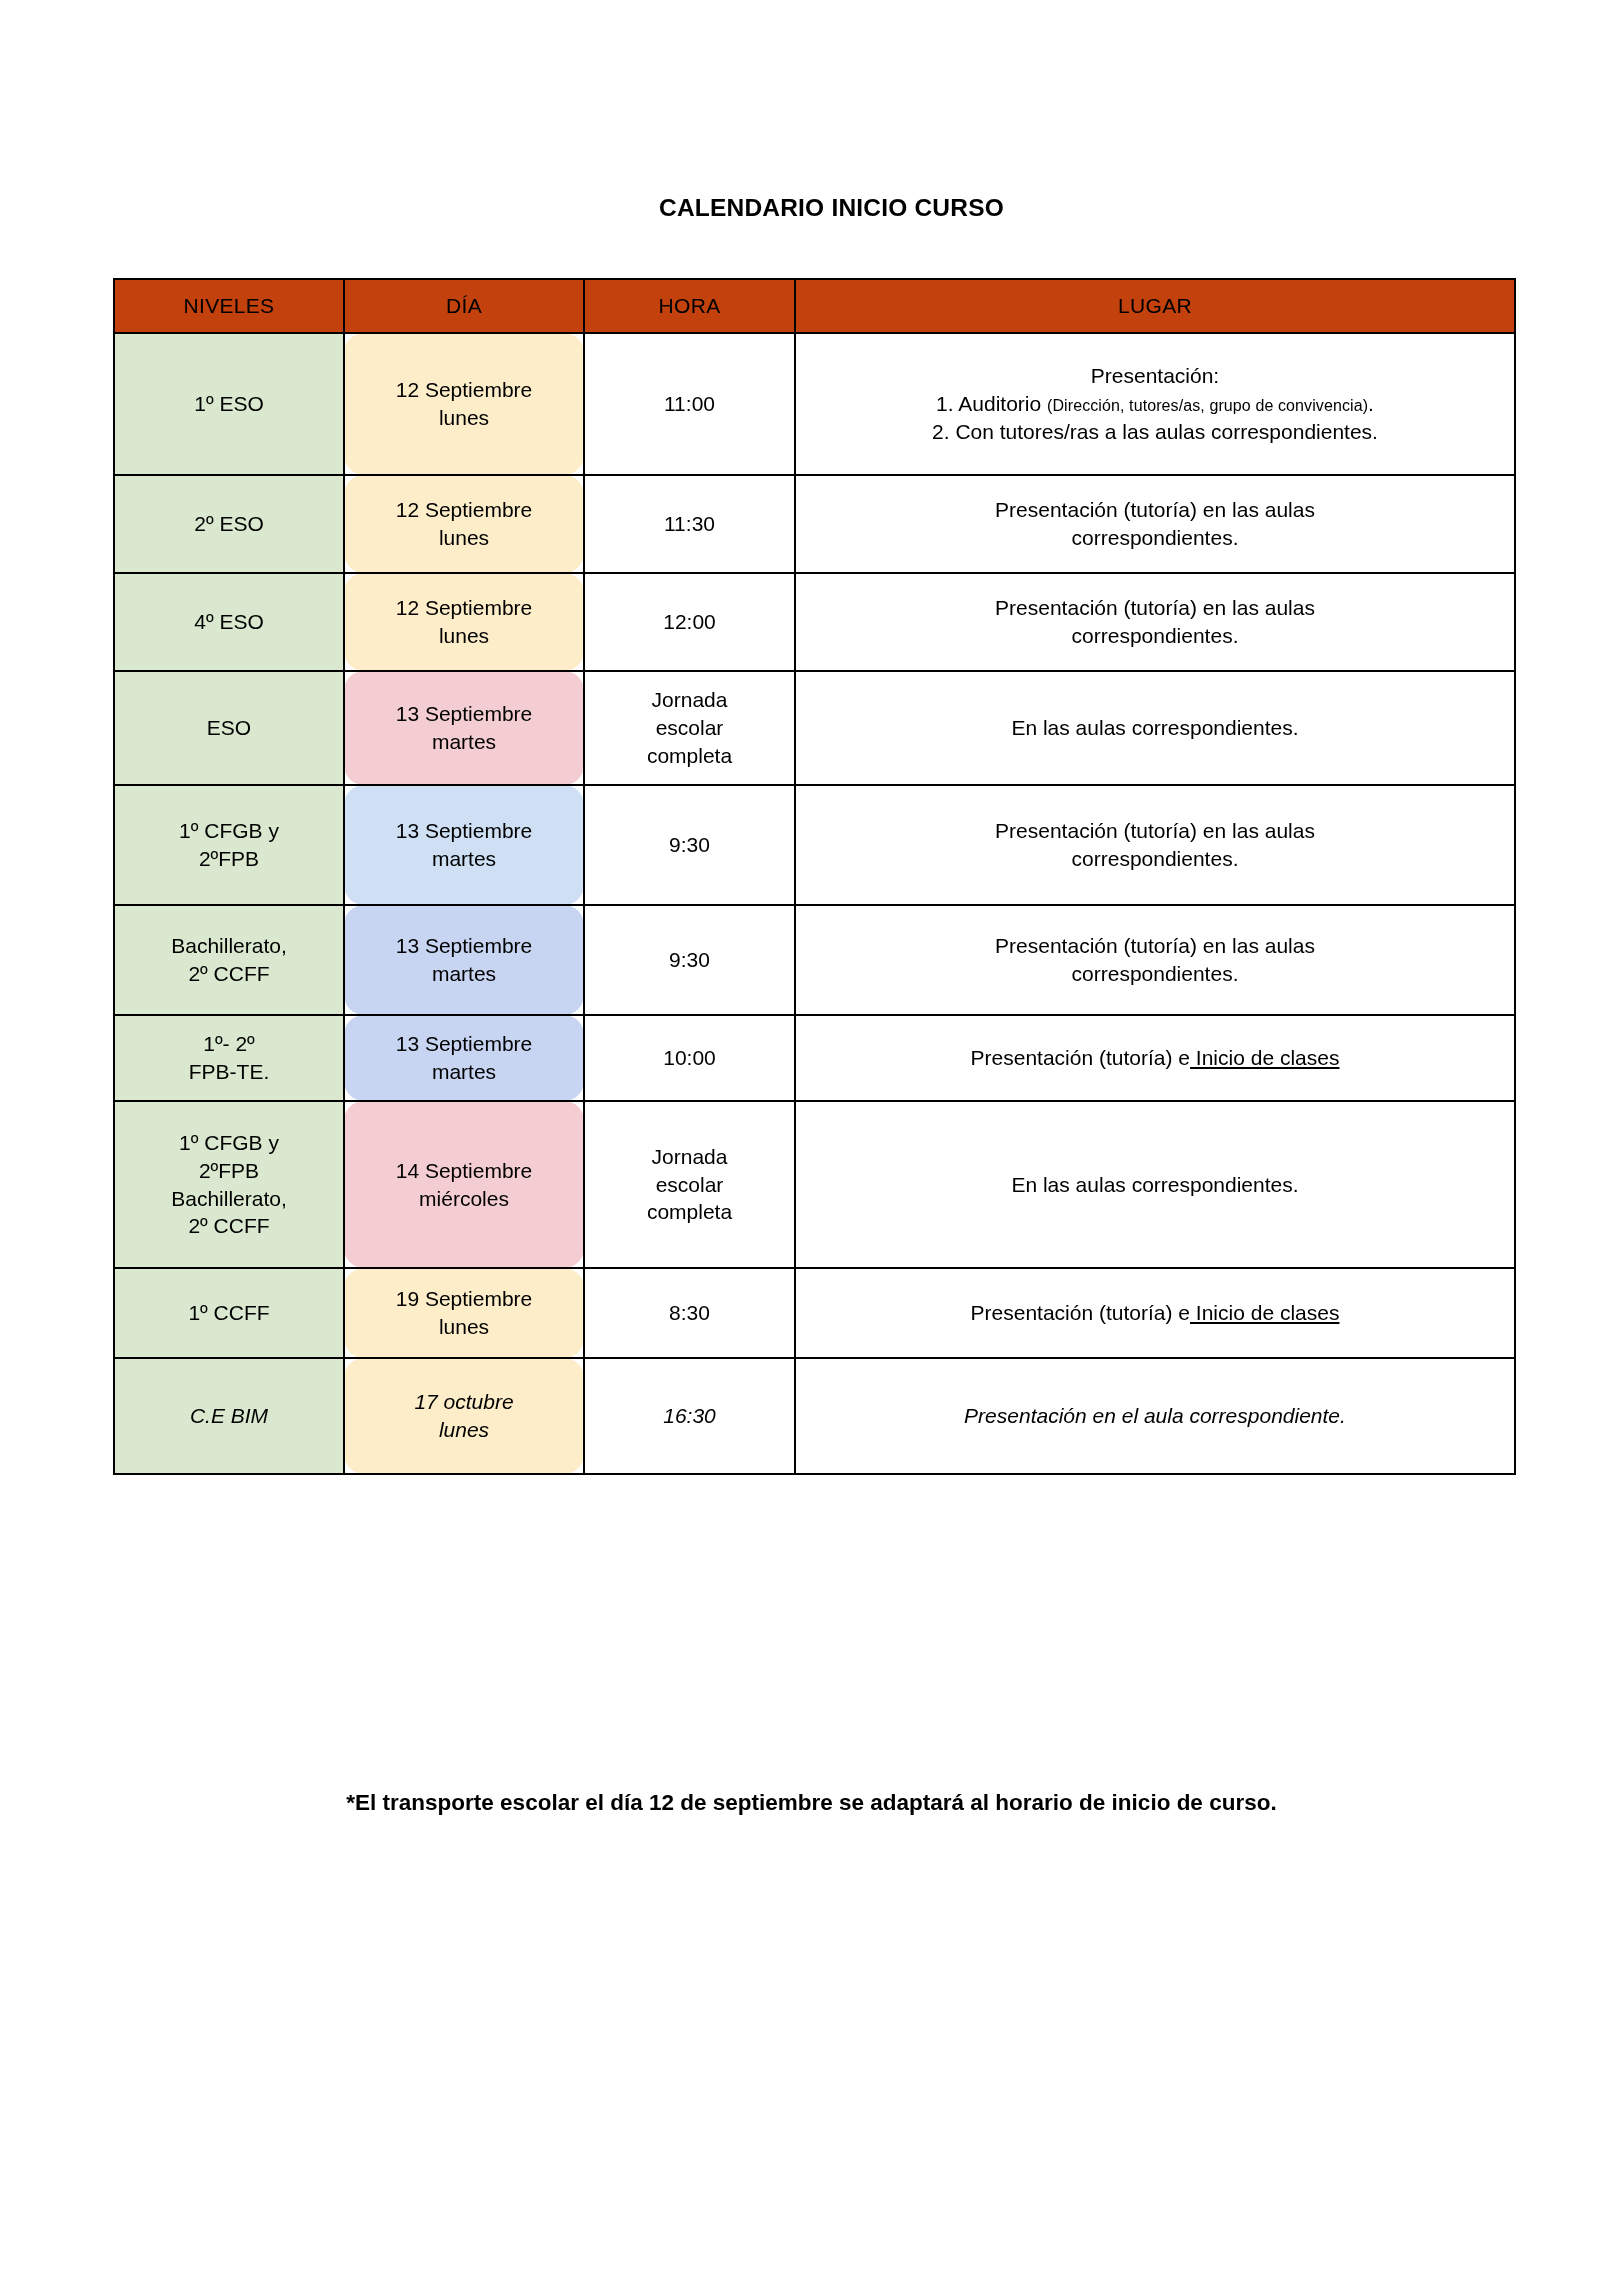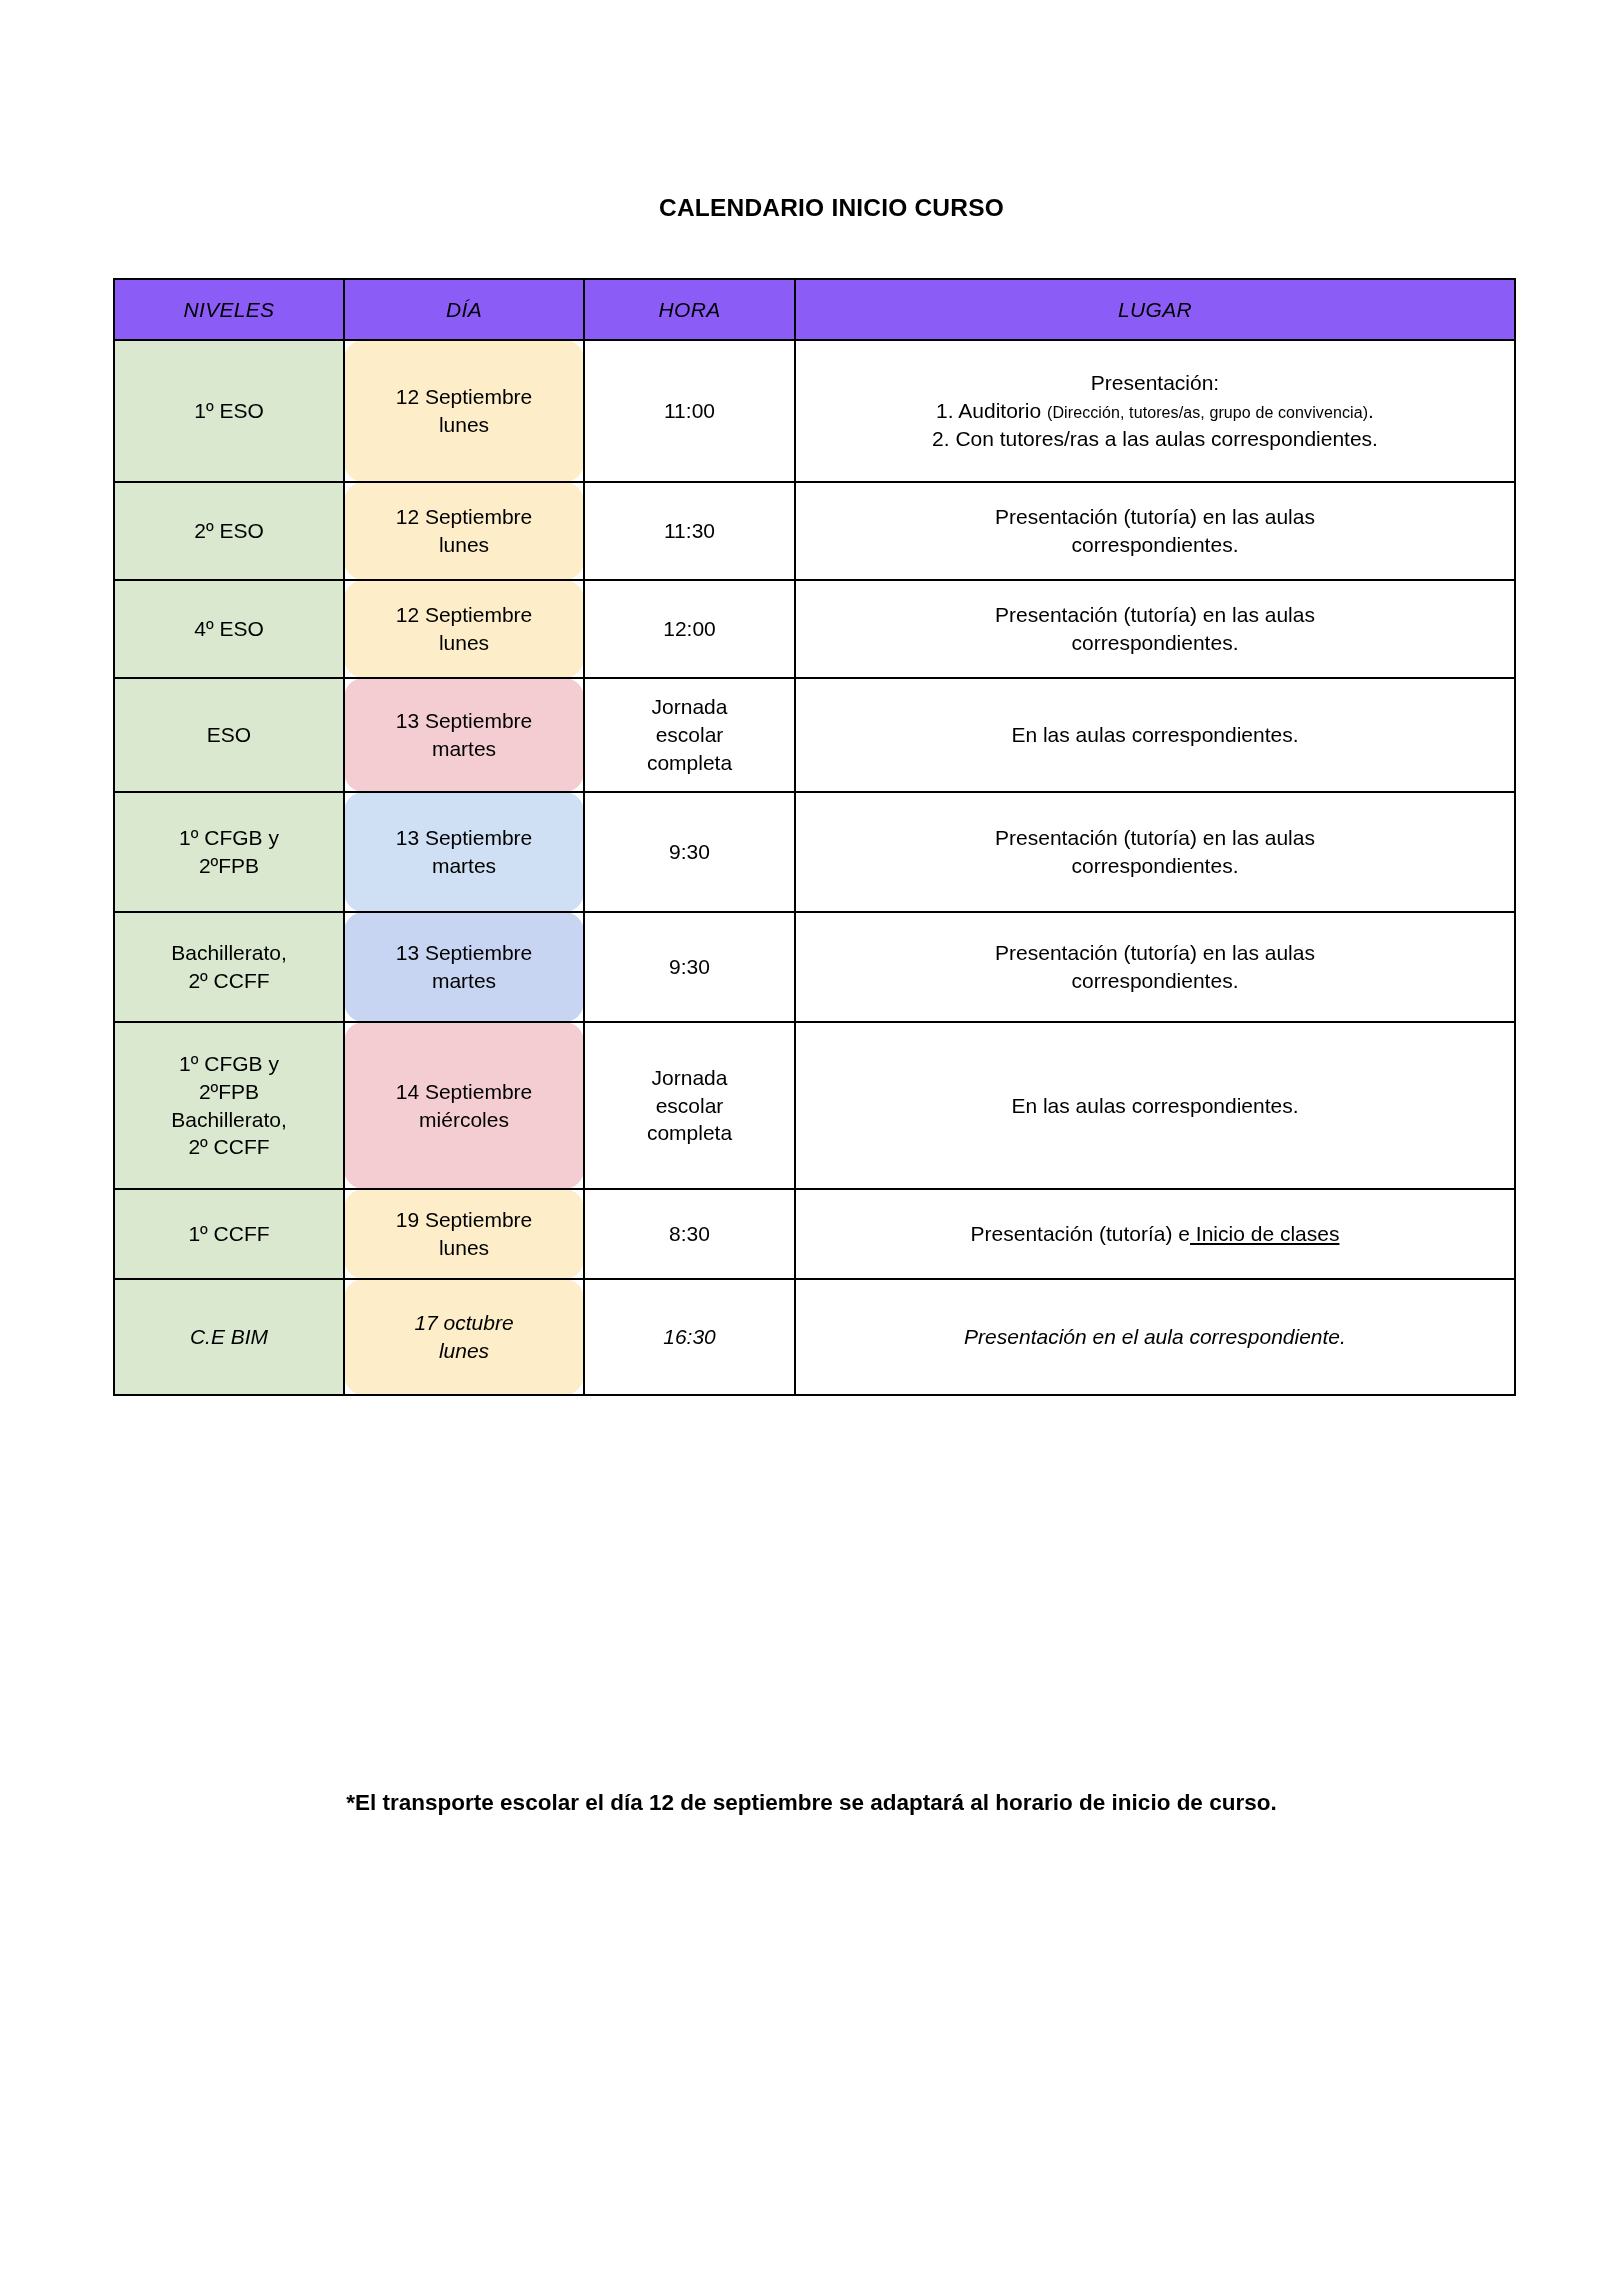--- a/index.html
+++ b/index.html
@@ -63,26 +63,25 @@
   }
 
   
   col.c-niveles { width: 230px; }
   col.c-dia     { width: 240px; }
   col.c-hora    { width: 211px; }
   col.c-lugar   { width: 720px; }
 
   
   thead th {
-    background: #8b5cf6;
+    background: #c2410c;
     font-weight: bold;
     font-size: 22.5px;
-    height: 61px;
+    height: 54px;
     letter-spacing: 0.3px;
-    font-style: italic;
   }
 
   
   td.niveles {
     font-weight: bold;
     font-size: 21px;
     line-height: 1.6;
   }
 
   td.dia { line-height: 1.3; border-radius: 20px; }
@@ -225,20 +224,32 @@
             <span class="line-1">13 Septiembre</span>
             <span class="line-2">martes</span>
           </td>
           <td class="hora fill-white">9:30</td>
           <td class="lugar fill-white">
             <span class="line-pres">Presentación (tutoría) en las aulas</span>
             <span class="line-pres">correspondientes.</span>
           </td>
         </tr>
 
+        <tr style="height:86px;">
+          <td class="niveles fill-green">
+            <span class="line-1">1º- 2º</span>
+            <span class="line-2">FPB-TE.</span>
+          </td>
+          <td class="dia fill-blue2">
+            <span class="line-1">13 Septiembre</span>
+            <span class="line-2">martes</span>
+          </td>
+          <td class="hora fill-white">10:00</td>
+          <td class="lugar fill-white"><span>Presentación (tutoría) e</span><span class="u-start"> Inicio de clases</span></td>
+        </tr>
 
         <tr style="height:167px;">
           <td class="niveles fill-green spaced-lines">
             <span class="line-1">1º CFGB y</span>
             <span class="line-2">2ºFPB</span>
             <span class="line-2">Bachillerato,</span>
             <span class="line-2">2º CCFF</span>
           </td>
           <td class="dia fill-pink">
             <span class="line-1">14 Septiembre</span>

